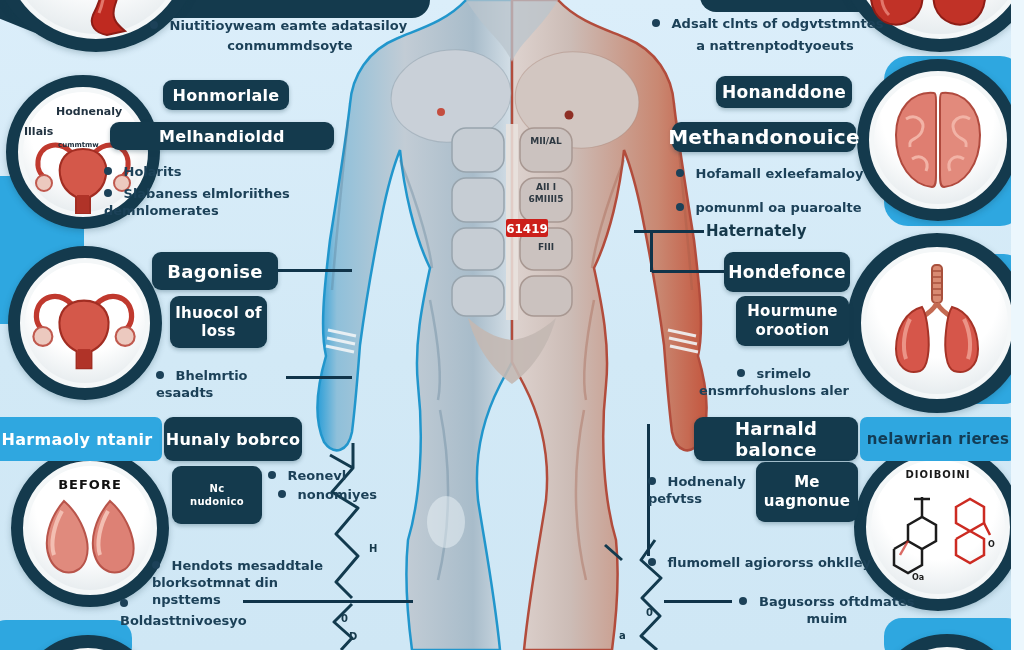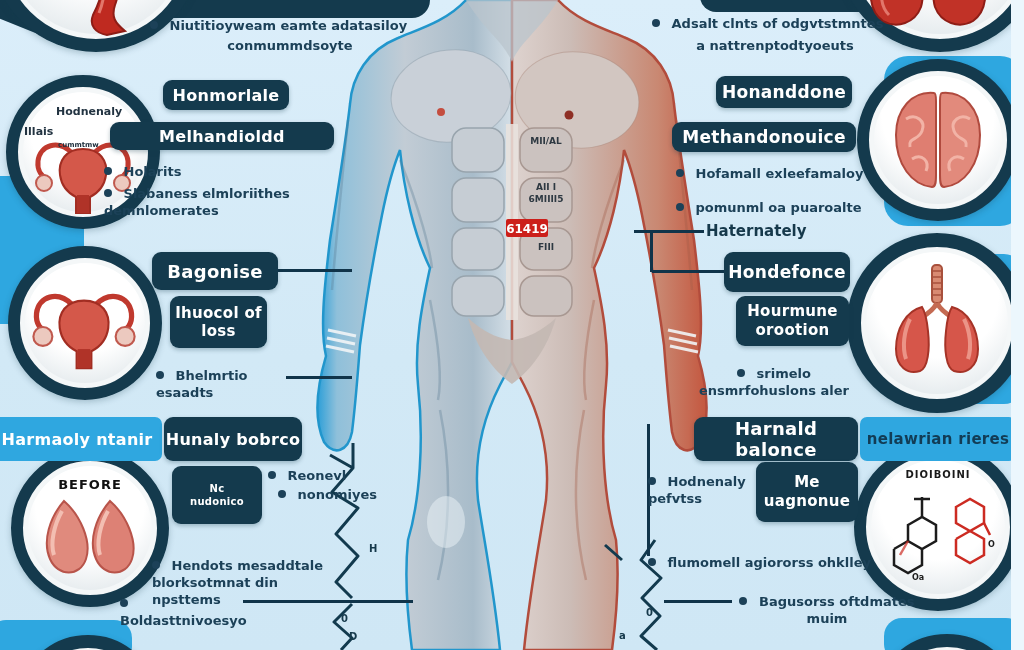--- a/index.html
+++ b/index.html
@@ -275,21 +275,21 @@
         <path d="M24,34 C34,28 44,36 40,46 C36,56 26,52 28,62"></path>
         <path d="M30,74 C40,68 48,76 44,86"></path>
         <path d="M88,34 C78,28 68,36 72,46 C76,56 86,52 84,62"></path>
         <path d="M82,74 C72,68 64,76 68,86"></path>
       </g>
     </svg>
   </div>
   <div class="navy-box" style="left:716px;top:76px;width:136px;height:32px;font-size:17px;">
     <span>Honanddone</span>
   </div>
-  <div class="navy-box" style="left:672px;top:122px;width:184px;height:30px;font-size:17px;">
+  <div class="navy-box" style="left:672px;top:122px;width:184px;height:30px;font-size:20px;">
     <span>Methandonouice</span>
   </div>
   <div class="bullet" style="left:676px;top:166px;width:195px;">
     <span>Hofamall exleefamaloy</span>
   </div>
   <div class="bullet" style="left:676px;top:200px;width:195px;">
     <span>pomunml oa puaroalte</span>
   </div>
   <div class="fig-label" style="left:706px;top:222px;">Haternately</div>
 

